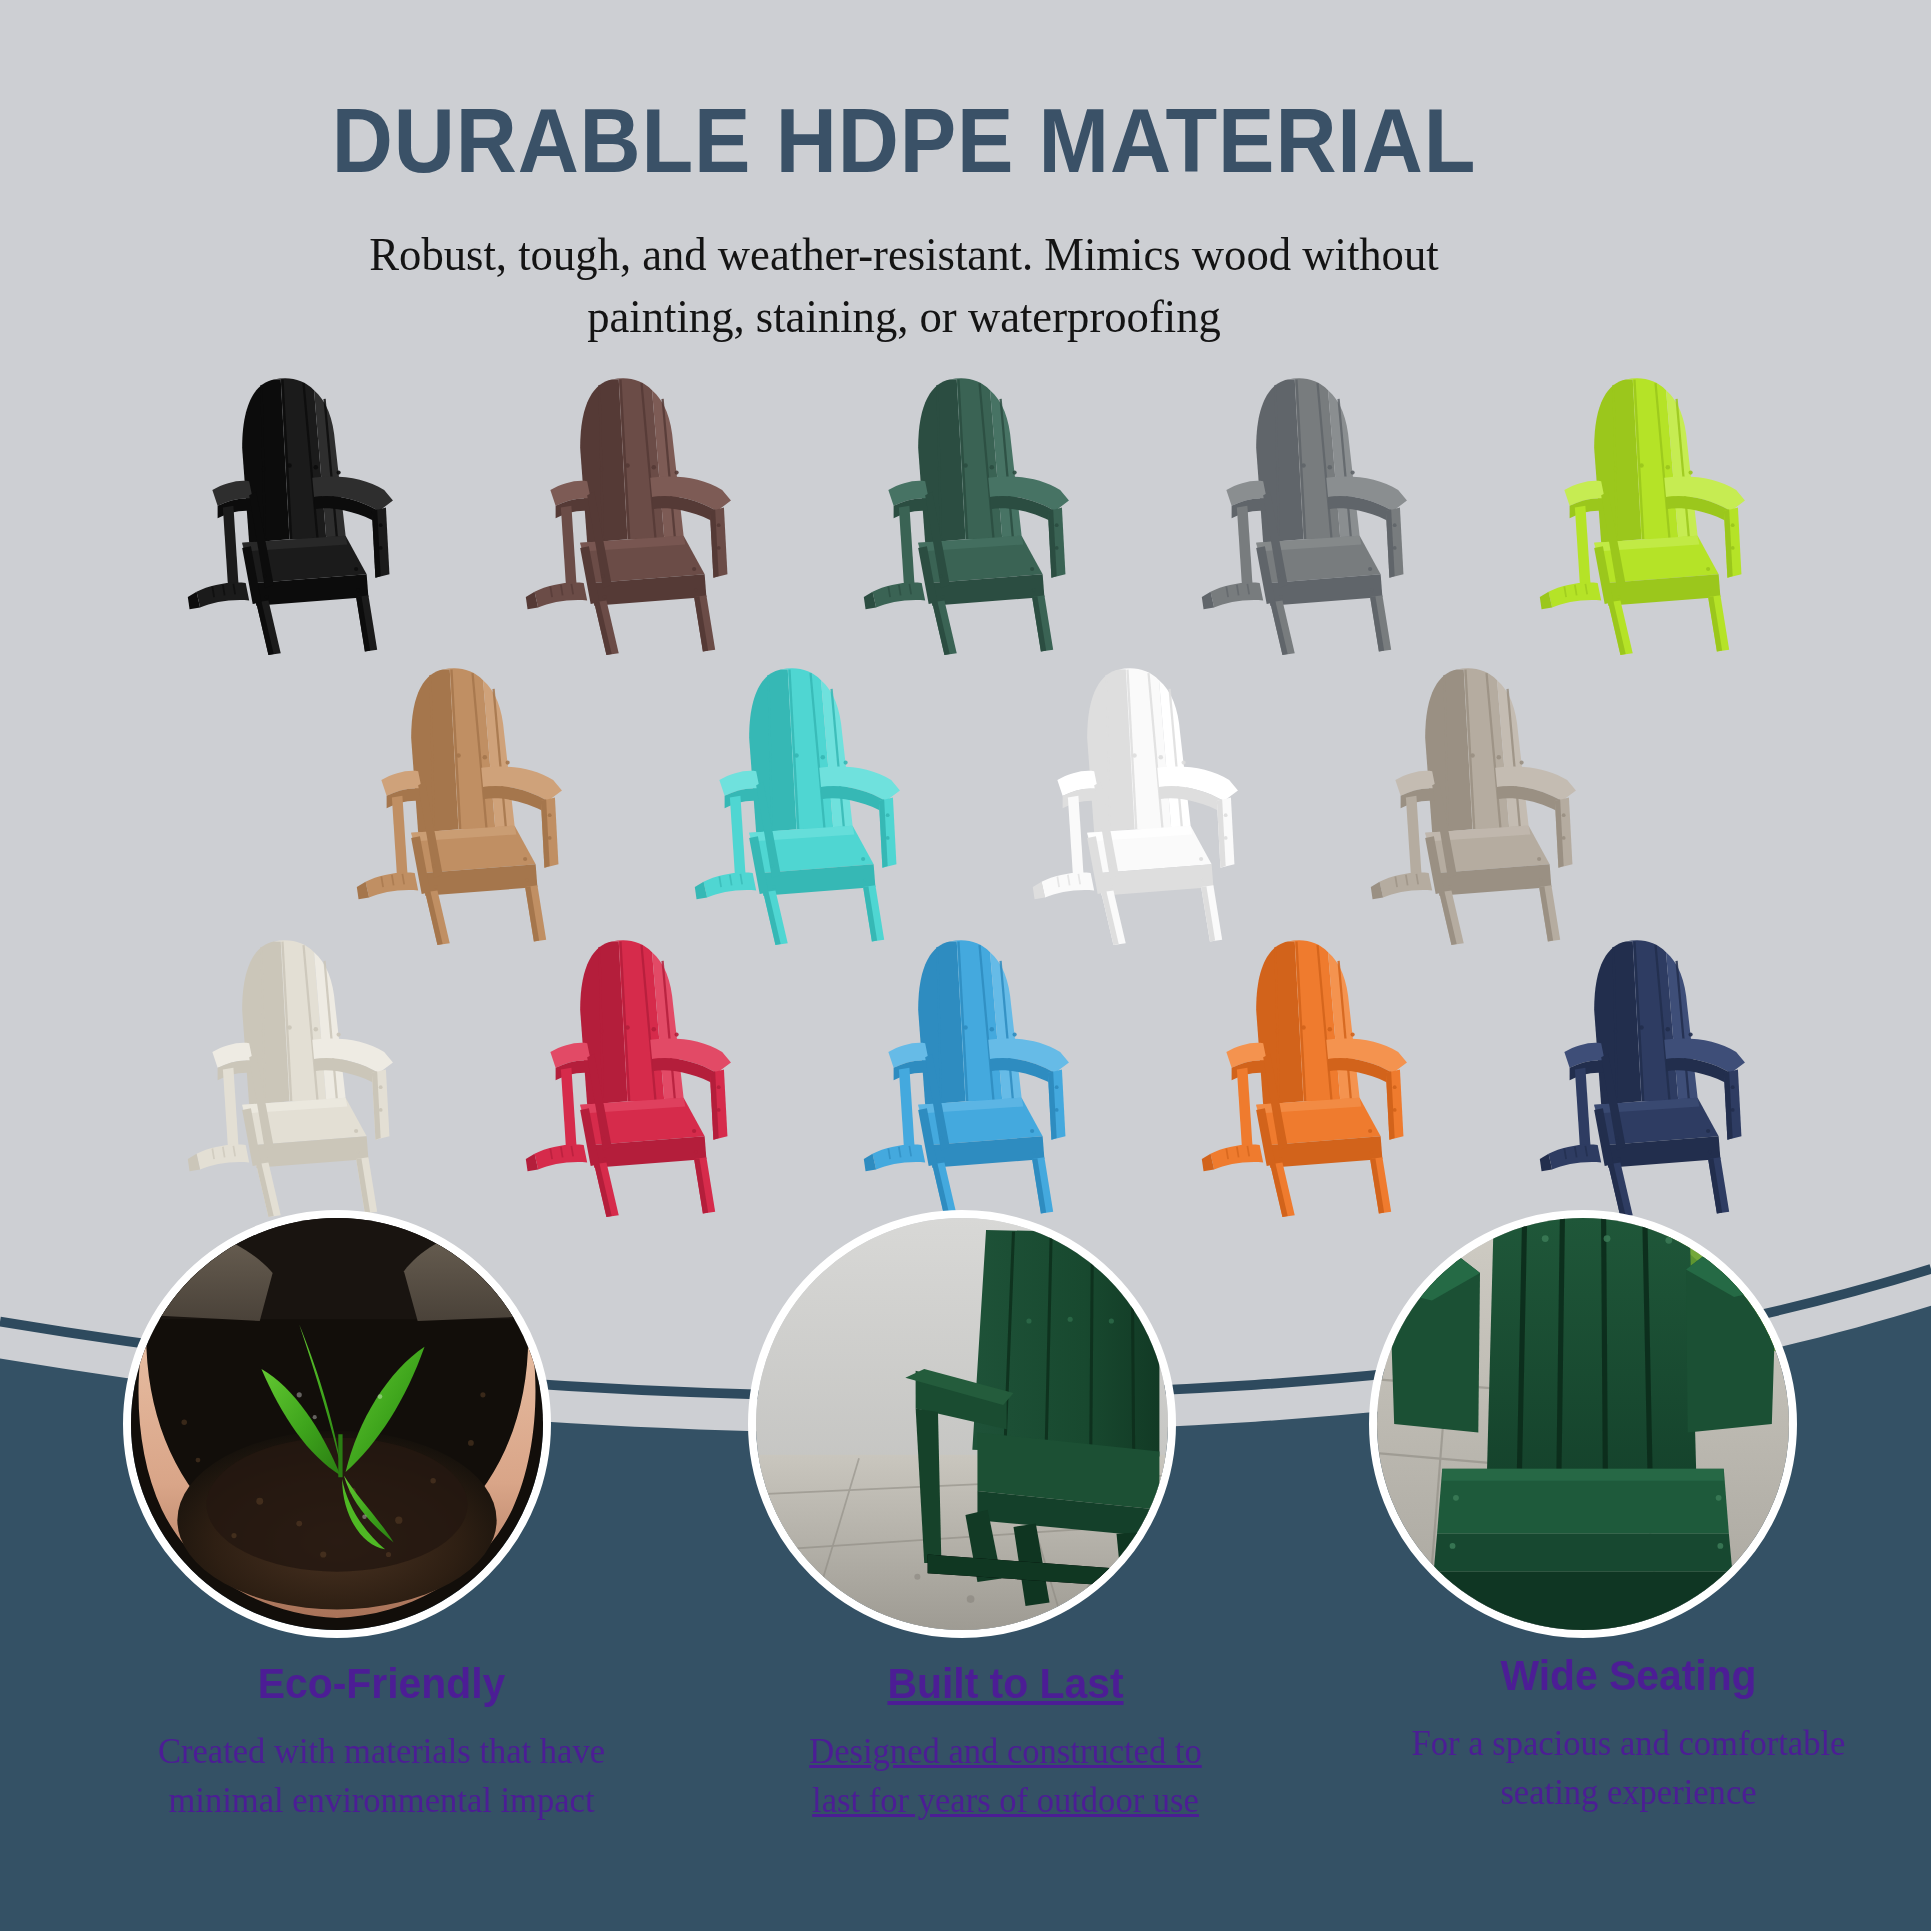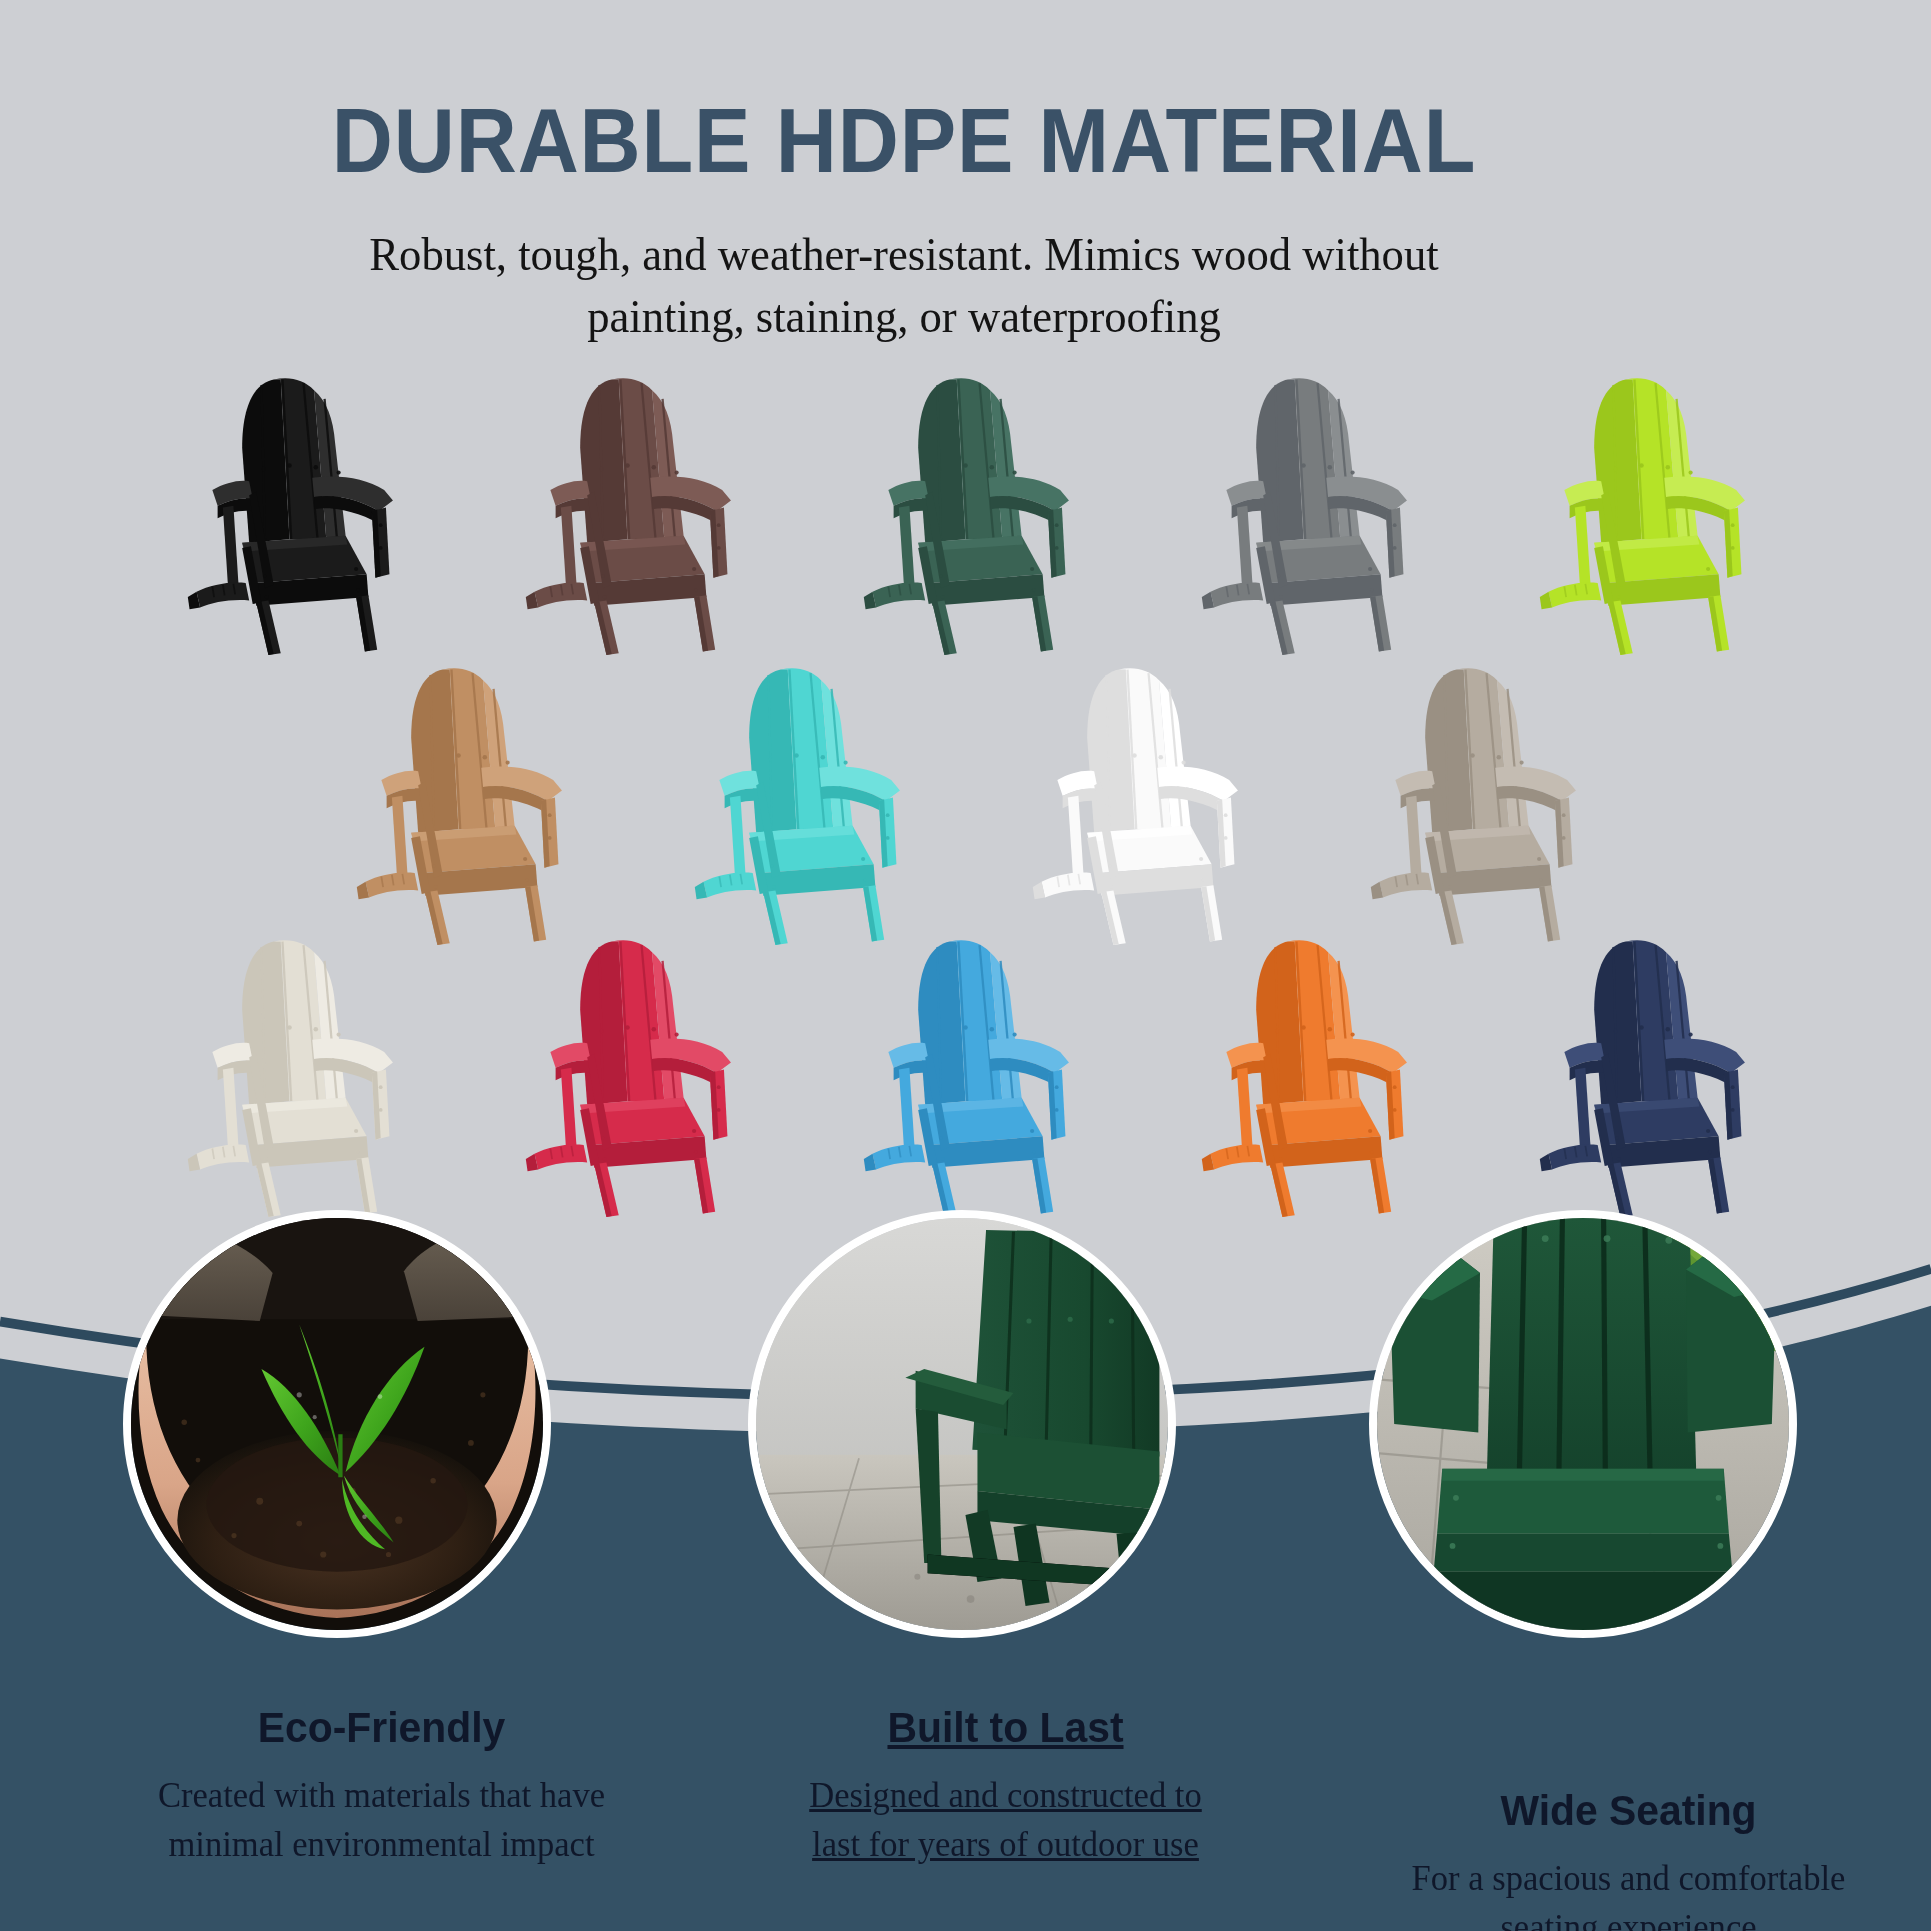--- a/index.html
+++ b/index.html
@@ -55,24 +55,24 @@
     border-radius:50%;
     border:8px solid #FFFFFF;
     overflow:hidden;
   }
   #circle1 { left:123px;  top:1210px; }
   #circle2 { left:748px;  top:1210px; }
   #circle3 { left:1369px; top:1210px; }
   .photo-inner { position:absolute; inset:0; }
 
   
-  .feature { position:absolute; width:597px; text-align:center; color:#0f172a;margin-top:44px; }
+  .feature { position:absolute; width:597px; text-align:center; color:#4c1d95; }
   #feat1 { left:83px;  top:1659px; }
   #feat2 { left:707px; top:1659px;text-decoration:underline; }
-  #feat3 { left:1330px;top:1742px; }
+  #feat3 { left:1330px;top:1651px; }
   .feature h3 {
     font-family:"Liberation Sans", sans-serif;
     font-weight:700;
     font-size:43px;
     letter-spacing:0px;
     margin-bottom:19.3px;
     transform:scaleX(0.95);
   }
   .feature p {
     font-family:"Liberation Serif", serif;

